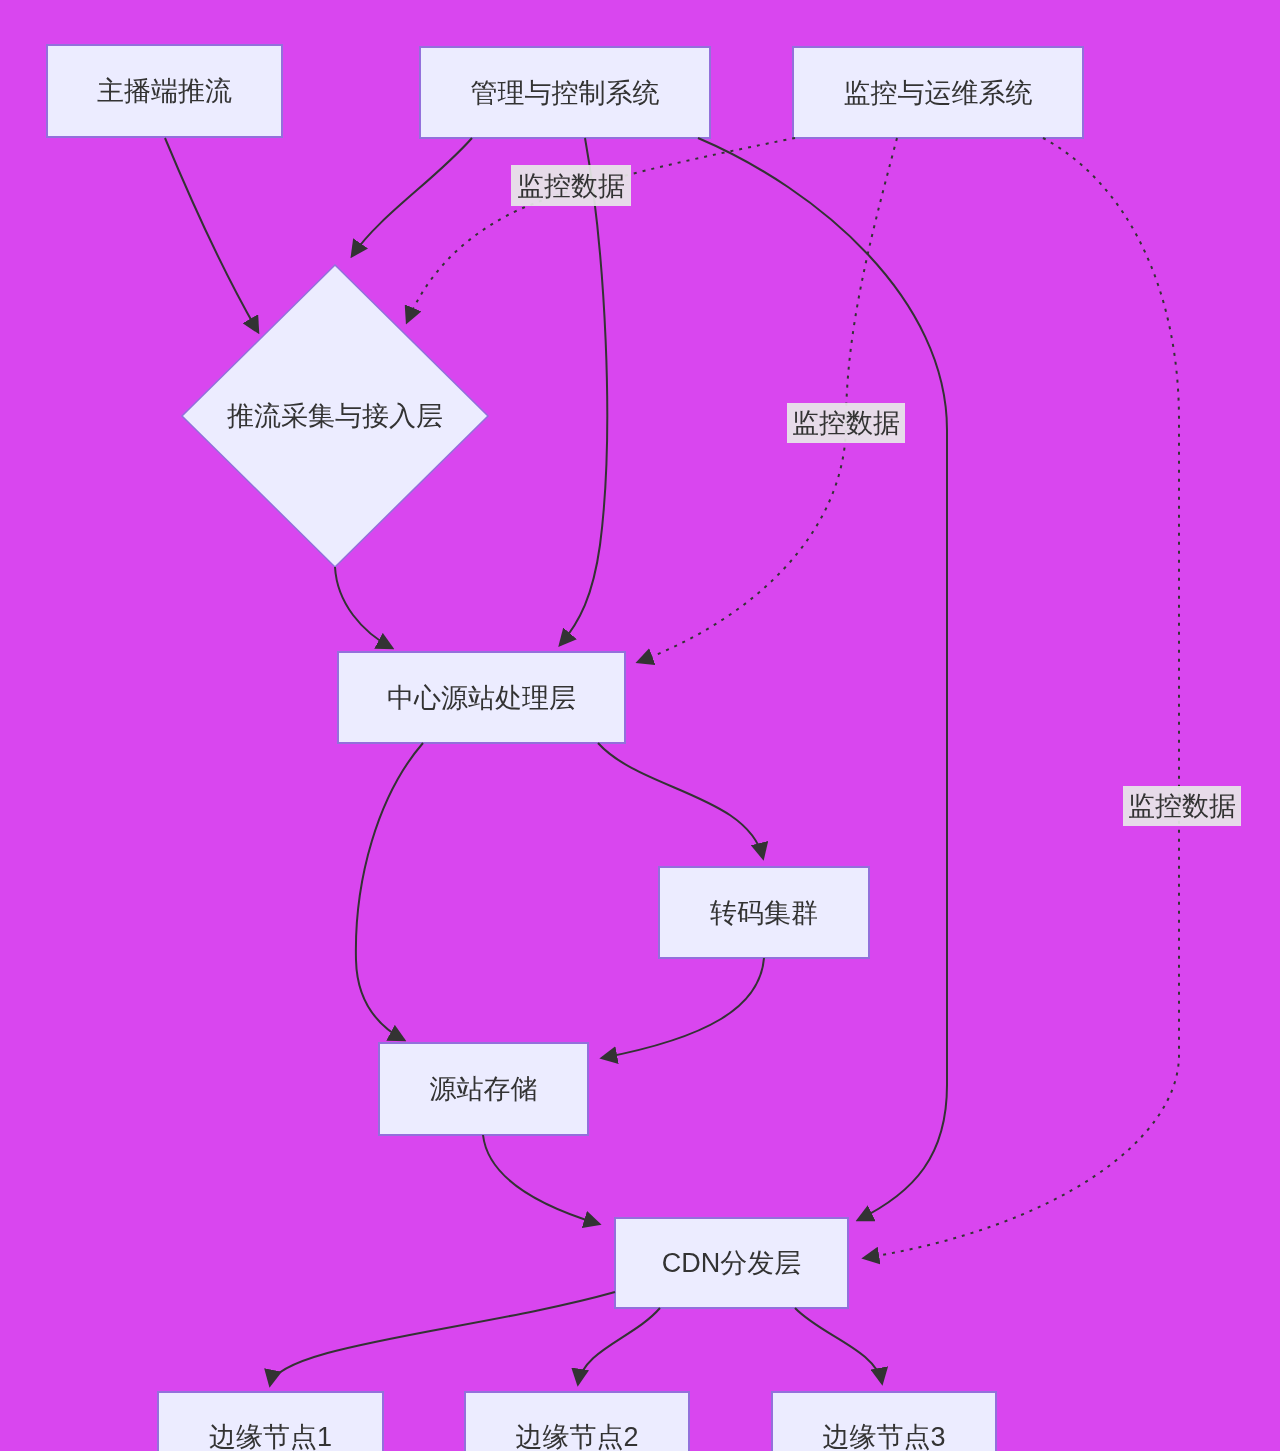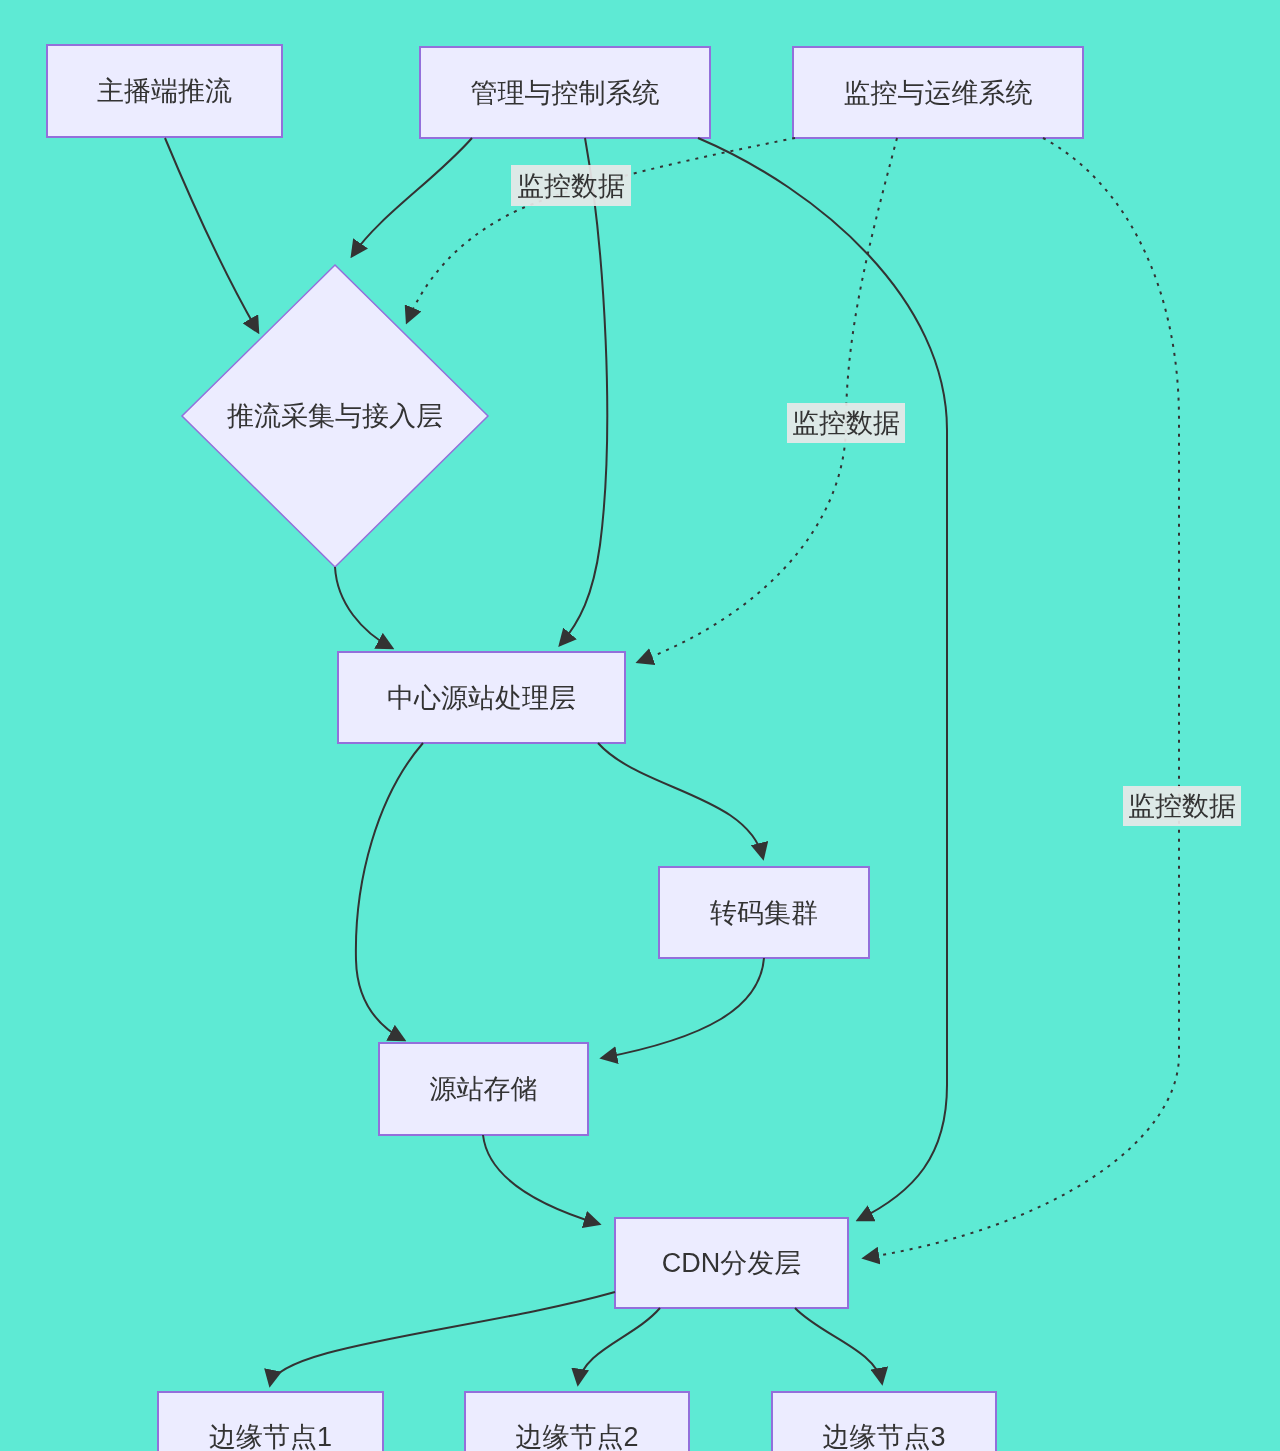--- a/index.html
+++ b/index.html
@@ -5,21 +5,21 @@
   html, body {
     margin: 0;
     padding: 0;
     background: #fdfdfd;
     font-family: "Liberation Sans", "DejaVu Sans", sans-serif;
   }
   .canvas-wrap {
     width: 1280px;
     height: 1451px;
     overflow: hidden;
-    background: #5eead4;
+    background: #d946ef;
   }
   svg { display: block; }
   .node-rect {
     fill: #ECECFF;
     stroke: #9370DB;
     stroke-width: 2px;
   }
   .node-diamond {
     fill: #ECECFF;
     stroke: #9370DB;

